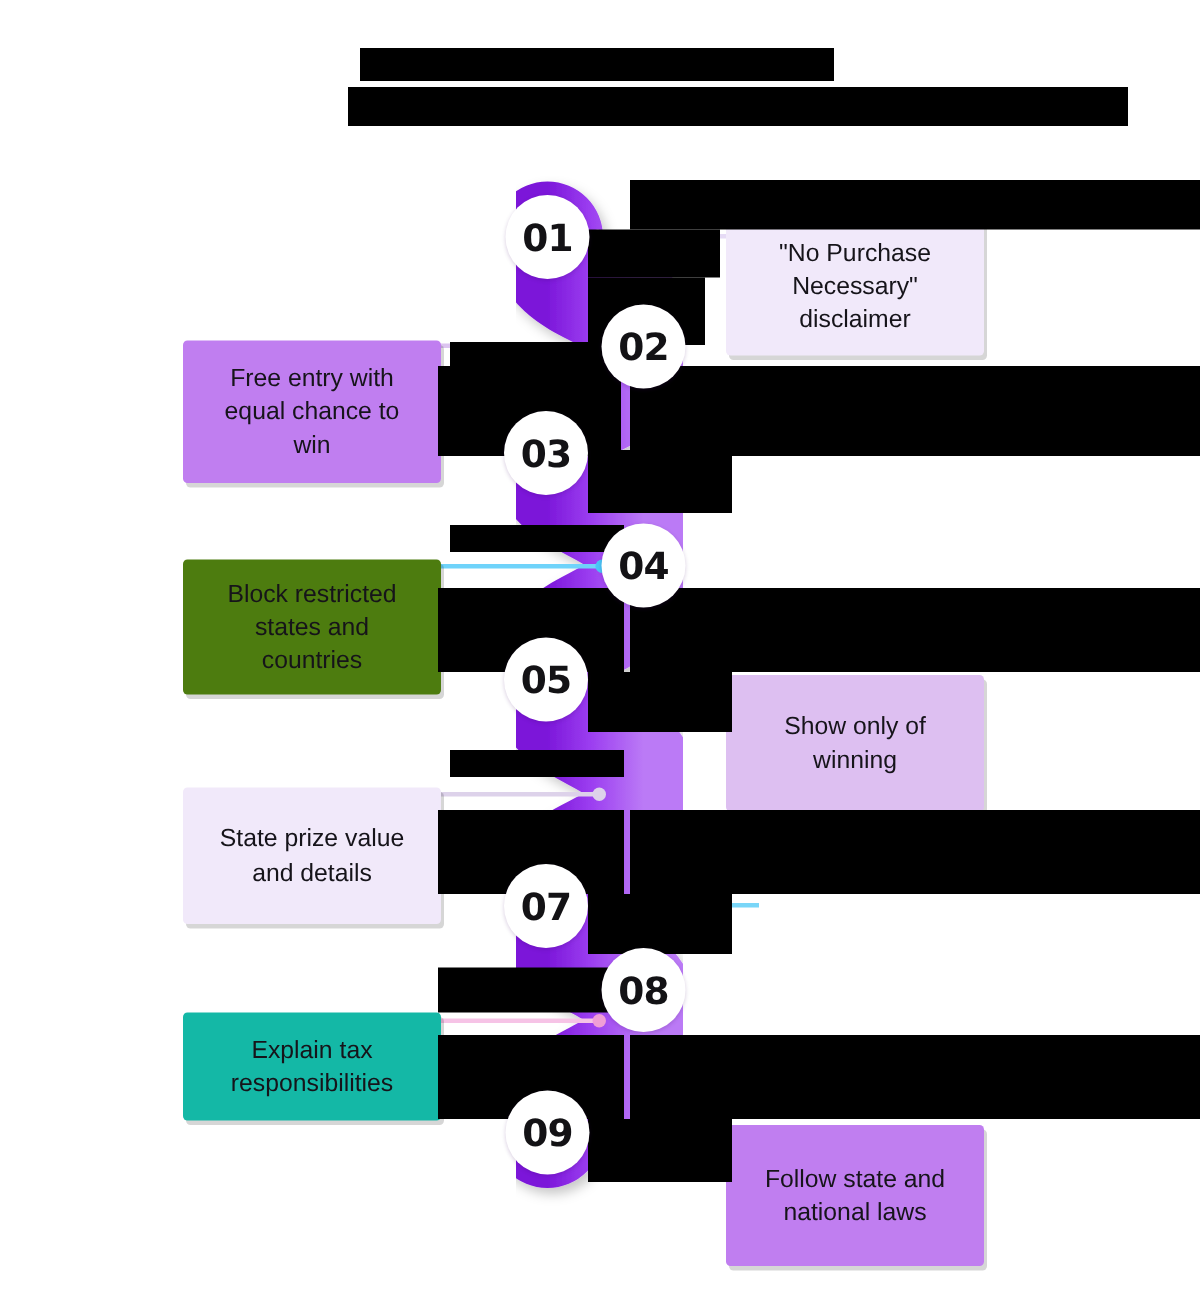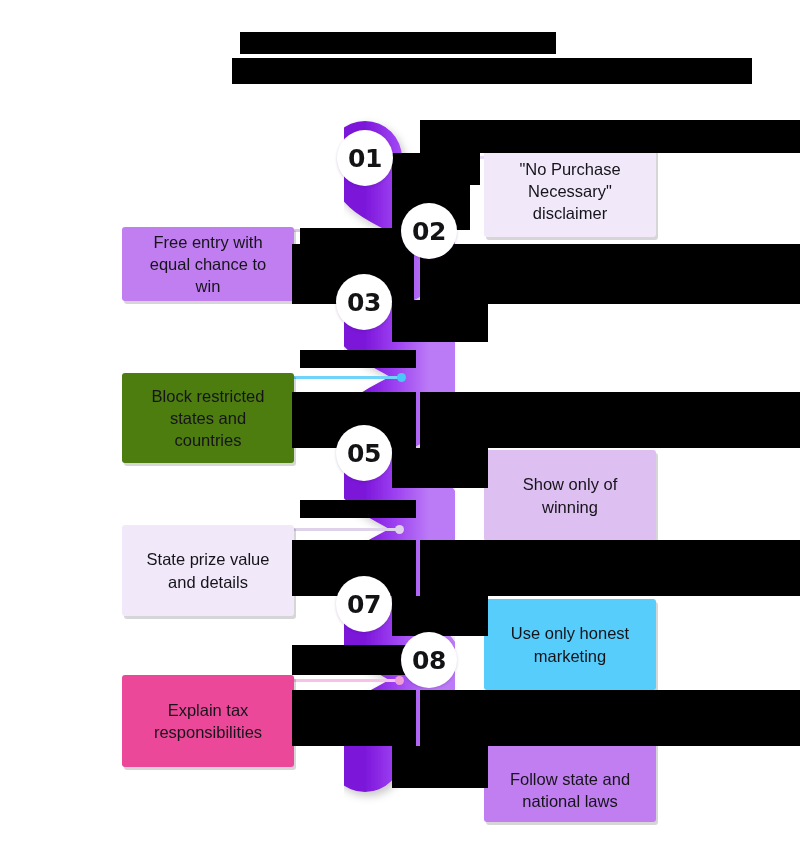--- a/index.html
+++ b/index.html
@@ -186,61 +186,64 @@
     <span class="cdot" style="background:#f09ed6;"></span>
   </div>
   <div class="connector to-right" style="left:396px; top:754px; width:112px; background:#ddc6ef;">
     <span class="cdot" style="background:#d3b6ea;"></span>
   </div>
 
   <div class="cap" style="left:484px; top:145px; width:172px; height:92px; background:#f1e9fa;">
     <span class="captext">"No Purchase Necessary" disclaimer</span>
   </div>
 
-  <div class="cap" style="left:122px; top:227px; width:172px; height:74px; background:#c07ef0;">
+  <div class="cap" style="left:122px; top:227px; width:172px; height:95px; background:#c07ef0;">
     <span class="captext">Free entry with equal chance to win</span>
   </div>
 
 
   <div class="cap" style="left:122px; top:373px; width:172px; height:90px; background:#4d7c0f;">
     <span class="captext">Block restricted states and countries</span>
   </div>
 
   <div class="cap" style="left:484px; top:450px; width:172px; height:91px; background:#ddbff1;">
     <span class="captext">Show only of winning</span>
   </div>
 
   <div class="cap" style="left:122px; top:525px; width:172px; height:91px; background:#f1e9fa;">
     <span class="captext">State prize value and details</span>
   </div>
 
-  <div class="cap" style="left:484px; top:599px; width:172px; height:91px; background:#56cdfa;">
-    <span class="captext">Use only honest marketing</span>
-  </div>
-
-  <div class="cap" style="left:122px; top:675px; width:172px; height:92px; background:#ec4899;">
+
+  <div class="cap" style="left:122px; top:675px; width:172px; height:72px; background:#14b8a6;">
     <span class="captext">Explain tax responsibilities</span>
   </div>
 
-  <div class="cap" style="left:484px; top:728px; width:172px; height:94px; background:#c07ef0;align-items:flex-end;">
+  <div class="cap" style="left:484px; top:750px; width:172px; height:94px; background:#c07ef0;">
     <span class="captext">Follow state and national laws</span>
   </div>
 
   <div class="badge" style="left:337px; top:130px;justify-content:center;">
     <span class="num">01</span>
   </div>
   <div class="badge" style="left:401px; top:203px;">
     <span class="num">02</span>
   </div>
   <div class="badge" style="left:336px; top:274px;">
     <span class="num">03</span>
   </div>
+  <div class="badge" style="left:401px; top:349px;">
+    <span class="num">04</span>
+  </div>
   <div class="badge" style="left:336px; top:425px;">
     <span class="num">05</span>
   </div>
   <div class="badge" style="left:336px; top:576px;">
     <span class="num">07</span>
   </div>
   <div class="badge" style="left:401px; top:632px;">
     <span class="num">08</span>
   </div>
+  <div class="badge" style="left:337px; top:727px;">
+    <span class="num">09</span>
+  </div>
 
 </div>
 
 </body></html>

